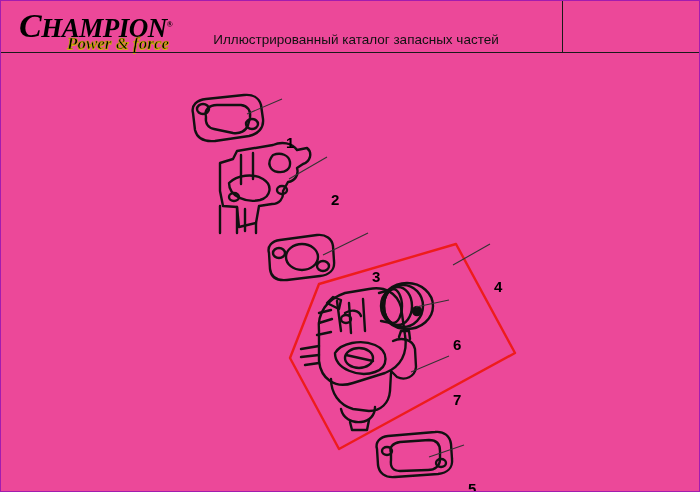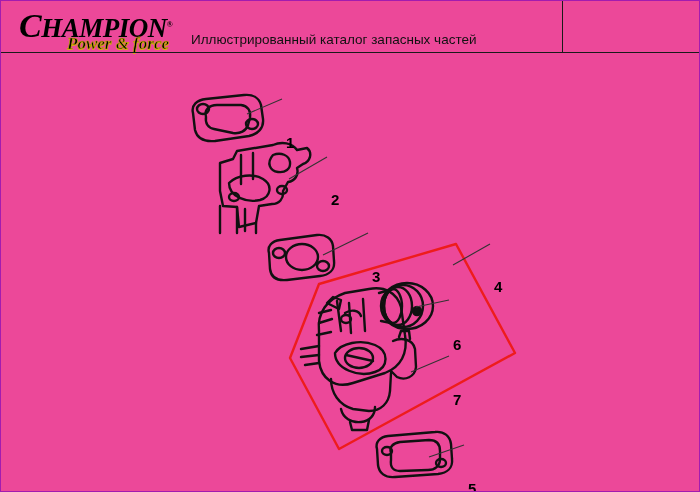--- a/index.html
+++ b/index.html
@@ -13,21 +13,21 @@
   #logo{position:absolute;left:18px;top:6px;width:165px;height:42px;}
   #logo-main{font-family:"Liberation Serif",serif;font-style:italic;font-weight:bold;
              font-size:27px;letter-spacing:-0.5px;color:#000;line-height:1;
              position:absolute;left:0;top:2px;white-space:nowrap;}
   #logo-main .cap{font-size:34px;}
   #logo-reg{font-size:8px;vertical-align:super;font-style:normal;font-weight:bold;}
   #logo-sub{position:absolute;left:48px;top:28px;white-space:nowrap;
             font-family:"Liberation Serif",serif;font-style:italic;font-weight:bold;
             font-size:17px;color:#000;line-height:1;
             -webkit-text-stroke:0.7px #c8a60a;text-shadow:0 1px 0 #d8b810;}
-  #doc-title{position:absolute;left:190px;top:31px;width:330px;
+  #doc-title{position:absolute;left:190px;top:31px;width:330px;text-align:center;
              font-size:13.5px;color:#111;white-space:nowrap;}
   #model-sep{position:absolute;left:561px;top:0;width:1px;height:51px;background:#1a1a1a;}
   #model{position:absolute;left:565px;top:31px;width:125px;text-align:center;
          font-size:13.5px;color:#111;white-space:nowrap;}
 
   
   #figure{position:absolute;left:0;top:52px;width:698px;height:438px;}
   #figure svg{display:block;}
 
   .callout{position:absolute;font-family:"Liberation Sans",sans-serif;

